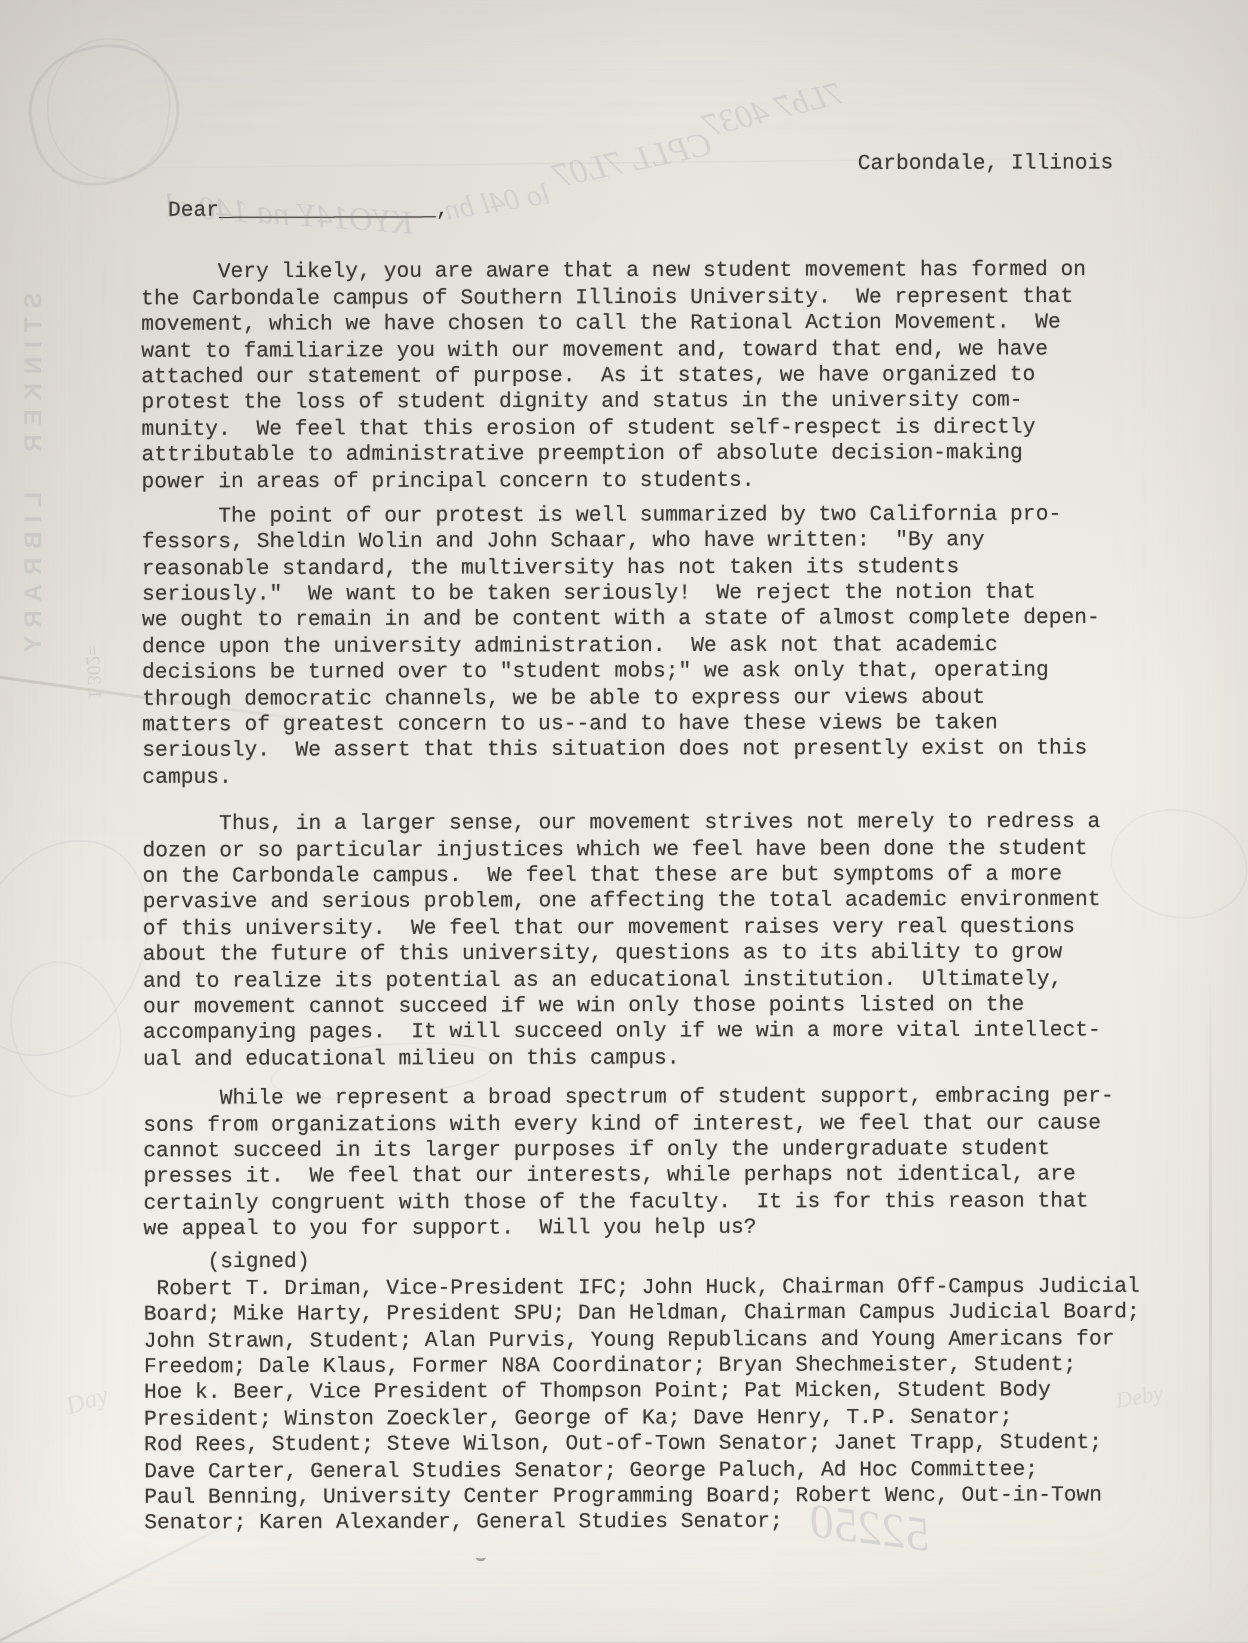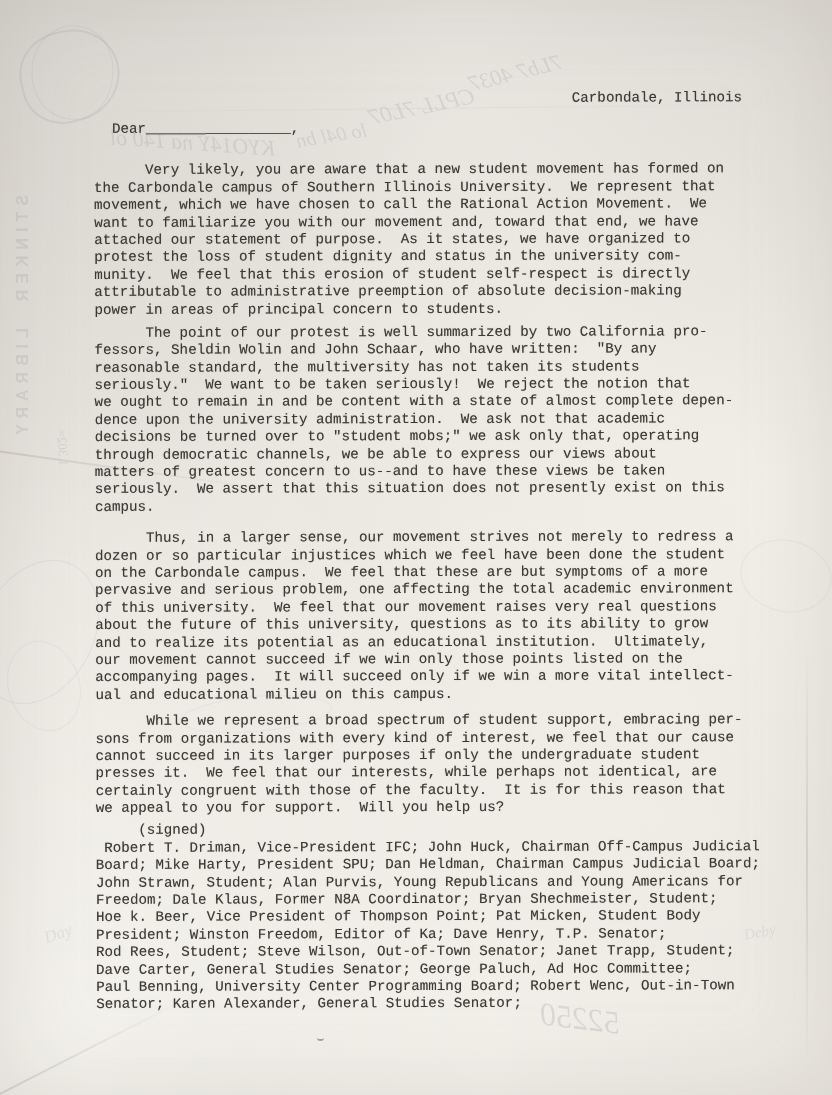--- a/index.html
+++ b/index.html
@@ -71,21 +71,21 @@
     border-bottom:2px solid rgba(70,66,60,0.45);border-radius:0 0 50% 50%;}
 
   
   .letter{position:absolute;left:95px;top:88px;width:690px;
     transform:rotate(-0.15deg);
     color:rgba(52,48,42,0.90);
     font-size:14.2px;
     text-shadow:0 0 0.7px rgba(52,48,42,0.50);}
   .tline{white-space:pre;line-height:17.4px;height:17.4px;}
   .headerblock{margin-left:478px;}
-  .headerblock .tline{line-height:21px;height:21px;}
+  .headerblock .tline{line-height:21px;height:21px;margin-top:12px;}
   .salutation{margin-left:18px;margin-top:11px;}
   .para{margin-top:0;}
   .p1{margin-top:24px;margin-bottom:6px;}
   .p2{margin-bottom:14px;}
   .p3{margin-bottom:9px;}
   .p4{margin-bottom:5px;}
   .signatures{margin-top:0;}
   .underline{}
 </style>
 </head>
@@ -162,21 +162,21 @@
       </div>
 
     <div class="tline">     (signed)</div>
 
     <div class="signatures">
         <div class="tline"> Robert T. Driman, Vice-President IFC; John Huck, Chairman Off-Campus Judicial</div>
         <div class="tline">Board; Mike Harty, President SPU; Dan Heldman, Chairman Campus Judicial Board;</div>
         <div class="tline">John Strawn, Student; Alan Purvis, Young Republicans and Young Americans for</div>
         <div class="tline">Freedom; Dale Klaus, Former N8A Coordinator; Bryan Shechmeister, Student;</div>
         <div class="tline">Hoe k. Beer, Vice President of Thompson Point; Pat Micken, Student Body</div>
-        <div class="tline"><span>President; Winston Freedom, Editor of </span><span class="underline">Ka</span><span>; Dave Henry, T.P. Senator;</span></div>
+        <div class="tline"><span>President; Winston Zoeckler, George of </span><span class="underline">Ka</span><span>; Dave Henry, T.P. Senator;</span></div>
         <div class="tline">Rod Rees, Student; Steve Wilson, Out-of-Town Senator; Janet Trapp, Student;</div>
         <div class="tline">Dave Carter, General Studies Senator; George Paluch, Ad Hoc Committee;</div>
         <div class="tline">Paul Benning, University Center Programming Board; Robert Wenc, Out-in-Town</div>
         <div class="tline">Senator; Karen Alexander, General Studies Senator;</div>
       </div>
 
   </div>
 <div class="scribble s0">7Lb7 4037</div>
     <div class="scribble s1">CPLL 7L07</div>
     <div class="scribble s2">KYO14Y na 140 ol</div>

